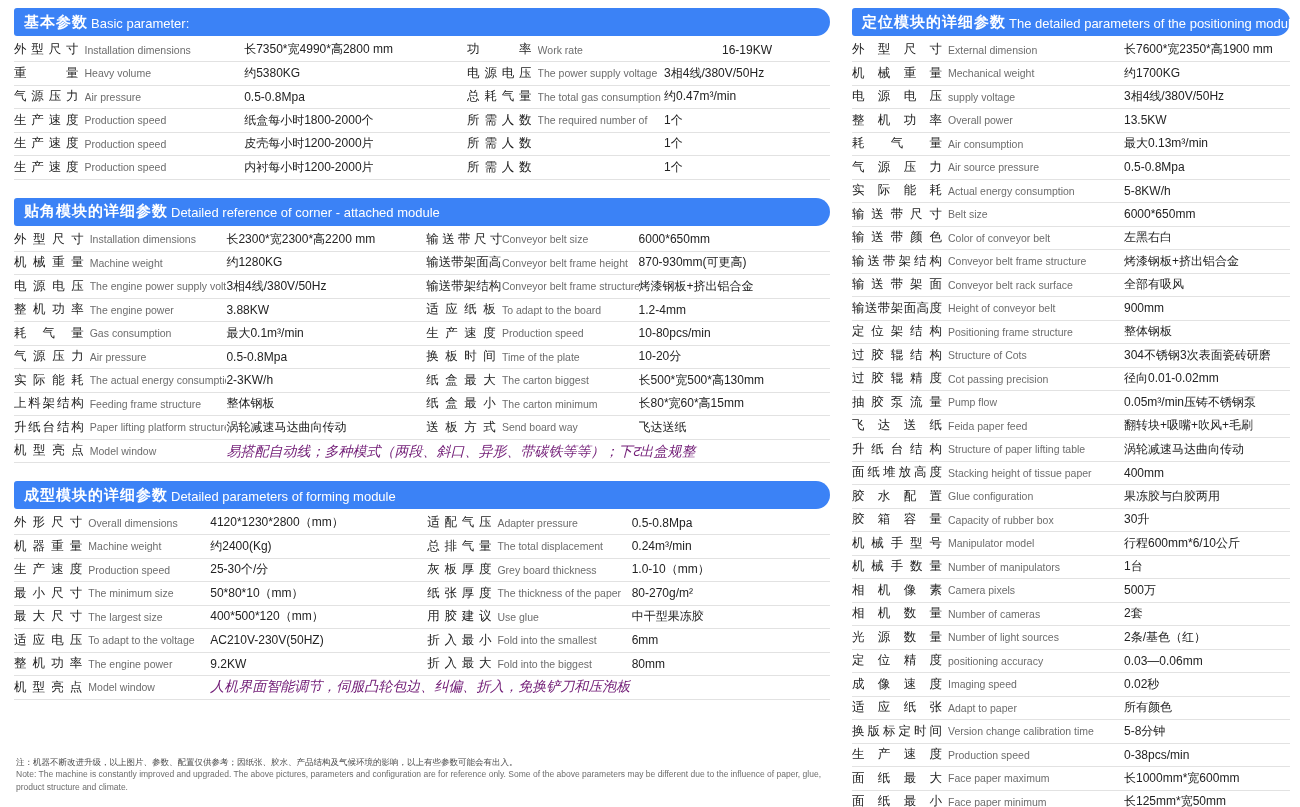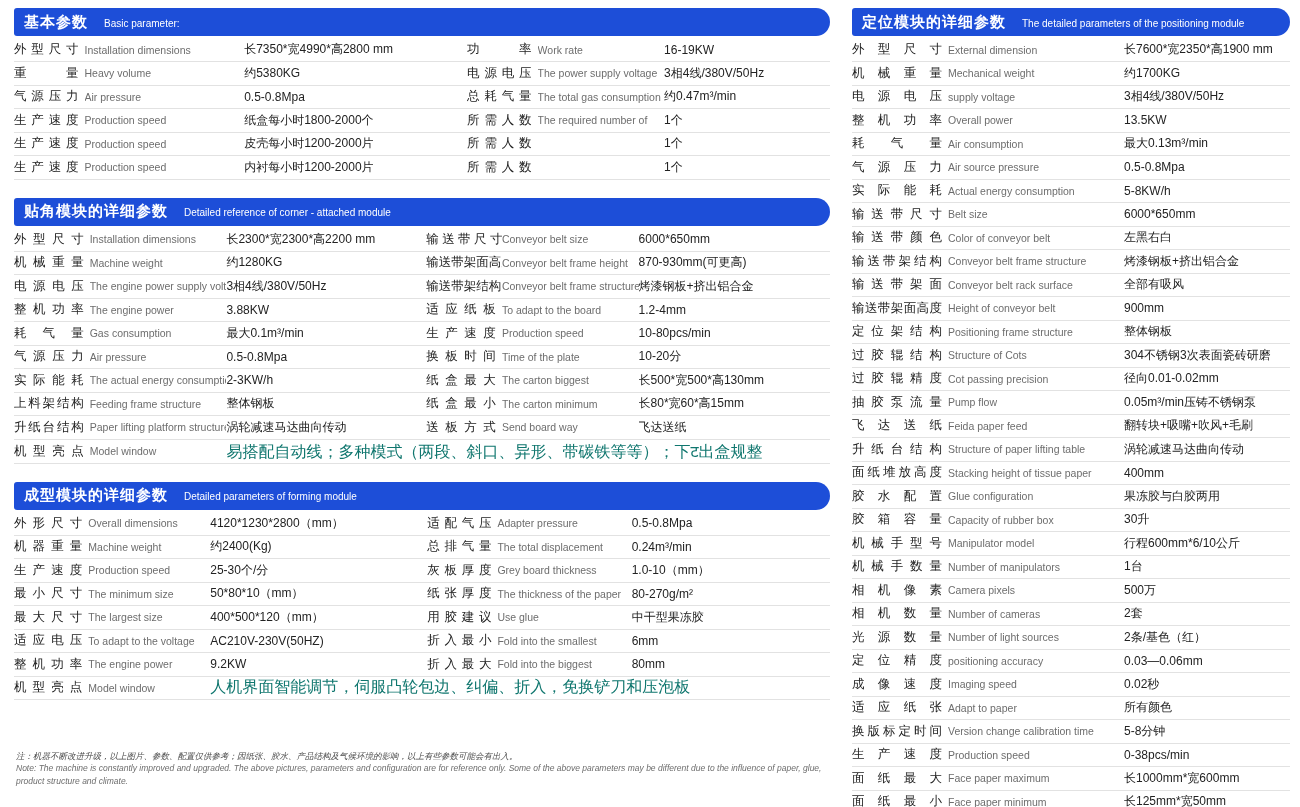--- a/index.html
+++ b/index.html
@@ -23,37 +23,37 @@
   .col-right {
     position: absolute;
     left: 852px; top: 8px;
     width: 438px;
   }
 
   
   .banner {
     position: relative;
     height: 28px;
-    background: #1d4ed8;
+    background: #3b82f6;
     border-radius: 3px 14px 14px 3px;
     display: flex;
     align-items: center;
     padding-left: 10px;
     color: #fff;
     margin-bottom: 2px;
   }
   .banner .cn {
     font-size: 15px;
     font-weight: bold;
     letter-spacing: 1px;
     white-space: nowrap;
   }
   .banner .en {
-    font-size: 10px;
-    margin-left: 16px;
+    font-size: 13px;
+    margin-left: 3px;
     font-weight: normal;
     white-space: nowrap;
     padding-top: 2px;
   }
 
   
   table.spec {
     width: 100%;
     border-collapse: collapse;
     table-layout: fixed;
@@ -97,49 +97,48 @@
   .c-rcn  { width: 72px; }
   .c-ren  { width: 130px; }
   .c-rval { width: 182px; }
 
   
   .b-lcn  { width: 68px; }
   .b-len  { width: 154px; }
   .b-lval { width: 215px; margin-left: 24px; }
   .b-rcn  { width: 68px; margin-top: 38px; }
   .b-ren  { width: 122px; }
-  .b-rval { width: 160px; }
+  .b-rval { width: 160px; text-align: center; }
 
   
   .f-lcn  { width: 72px; }
   .f-len  { width: 118px; }
   .f-lval { width: 210px; }
   .f-rcn  { width: 68px; }
   .f-ren  { width: 130px; margin-left: 28px; }
   .f-rval { width: 192px; }
 
   
   .r-cn  { width: 96px; }
   .r-en  { width: 176px; }
   .r-val { width: 166px; }
 
   .spacer-lg { height: 18px; }
 
   
-  .full-val { font-size: 16px; color: #0f766e; padding-left: 4px; }
+  .full-val { font-size: 14px; color: #701a75; padding-left: 4px; font-style: italic; }
 
   
   .footnote {
     position: absolute;
-    left: 16px; bottom: 20px;
+    left: 16px; bottom: 14px;
     width: 810px;
     font-size: 8.5px;
     line-height: 1.45;
     color: #5f5f5f;
-    font-style: italic;
   }
   .footnote .fn-cn { color: #4a4a4a; }
   .footnote .fn-en { color: #6d6d6d; }
 </style>
 </head>
 <body>
 
 <div class="page">
 
   <div class="col-left">

